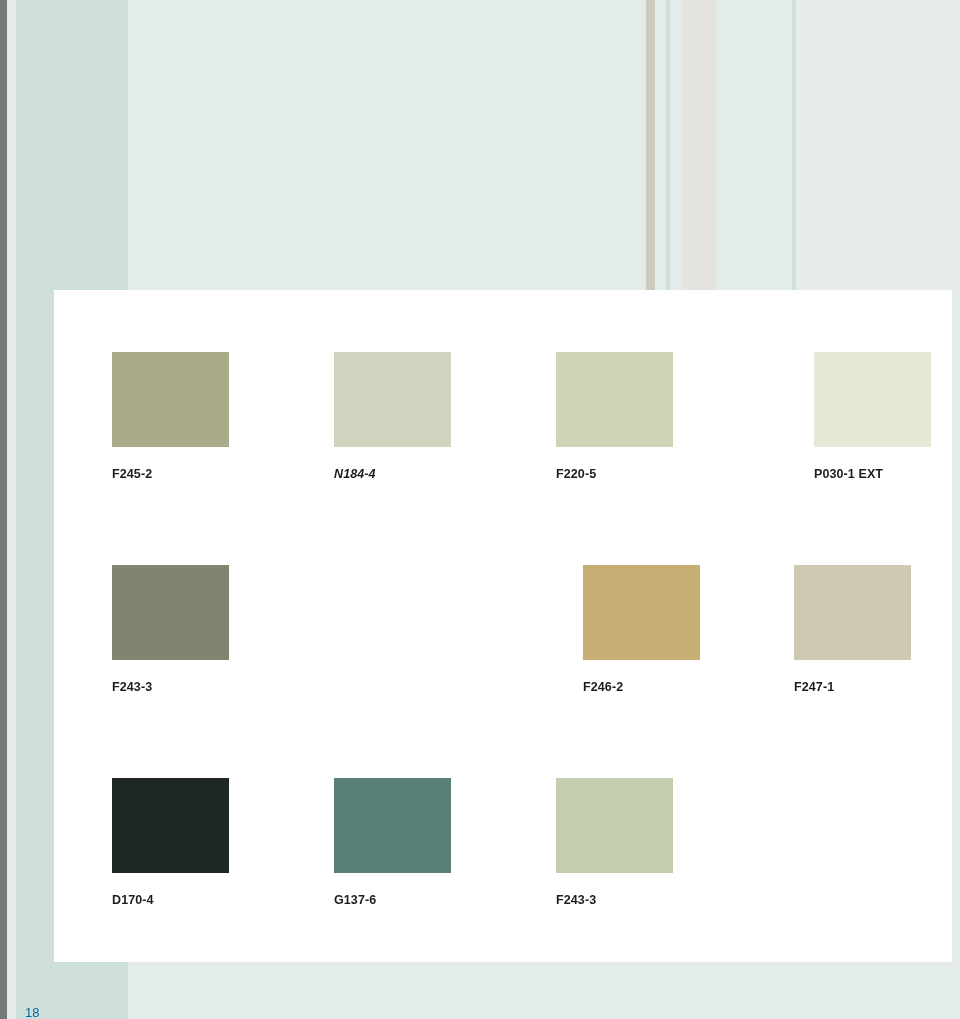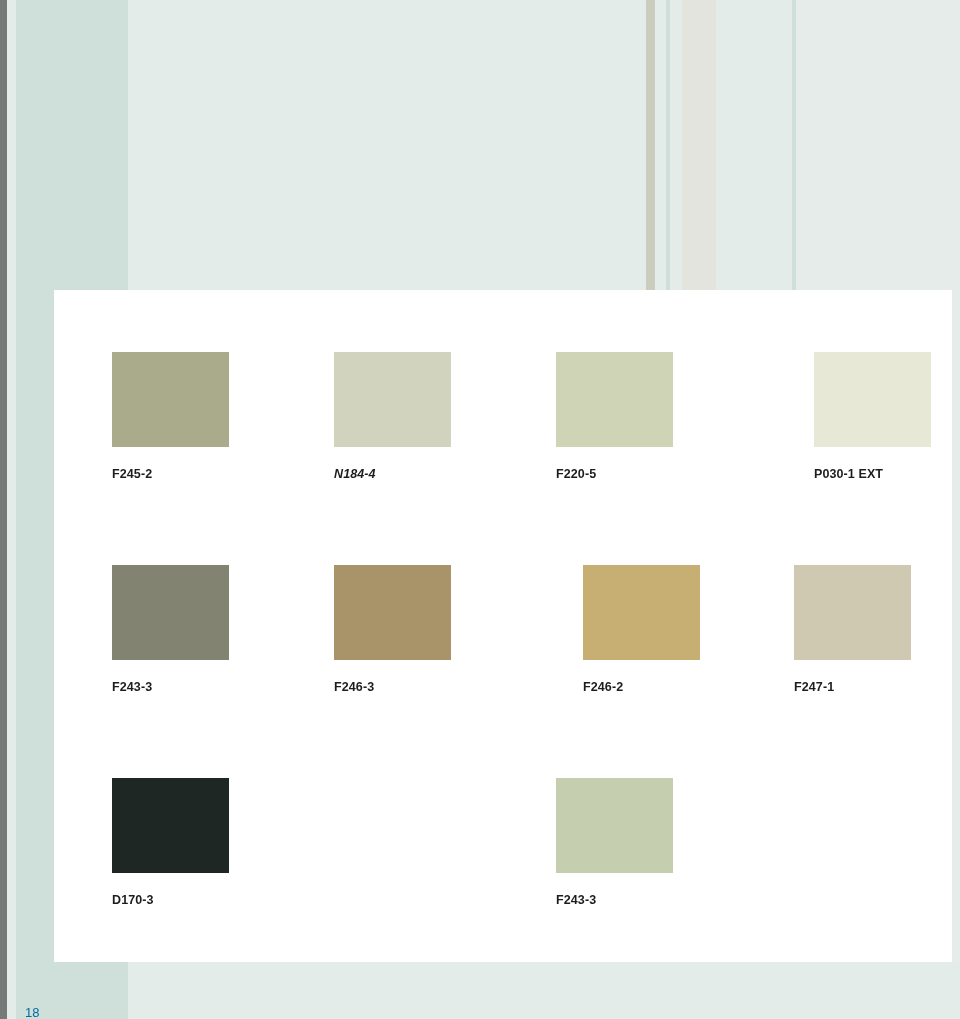--- a/index.html
+++ b/index.html
@@ -156,37 +156,37 @@
         <div class="swatch-cell" style="left: 723px; margin-left: 36px;">
           <div class="swatch-chip" title="#e7e8d5" style="background: rgb(231, 232, 213);"></div>
           <div class="swatch-label">P030-1 EXT</div>
         </div>
       </div>
       <div class="swatch-row" style="top: 275px; text-decoration: underline;">
         <div class="swatch-cell" style="left: 57px;">
           <div class="swatch-chip" title="#828370" style="background: rgb(130, 131, 112);"></div>
           <div class="swatch-label">F243-3</div>
         </div>
-        <div class="swatch-cell" style="left: 279px;">
-          <div class="swatch-chip" title="#a89468" style="background: rgb(168, 148, 104);"></div>
-          <div class="swatch-label">F246-3</div>
-        </div>
         <div class="swatch-cell" style="left: 501px; padding-left: 27px;">
           <div class="swatch-chip" title="#c7af74" style="background: rgb(199, 175, 116);"></div>
           <div class="swatch-label">F246-2</div>
         </div>
         <div class="swatch-cell" style="left: 723px; padding-left: 16px;">
           <div class="swatch-chip" title="#d0c9b2" style="background: rgb(208, 201, 178);"></div>
           <div class="swatch-label">F247-1</div>
         </div>
       </div>
       <div class="swatch-row" style="top: 488px;">
         <div class="swatch-cell" style="left: 57px;">
           <div class="swatch-chip" title="#1e2724" style="background: rgb(30, 39, 36);"></div>
-          <div class="swatch-label">D170-3</div>
+          <div class="swatch-label">D170-4</div>
+        </div>
+        <div class="swatch-cell" style="left: 279px;">
+          <div class="swatch-chip" title="#588077" style="background: rgb(88, 128, 119);"></div>
+          <div class="swatch-label">G137-6</div>
         </div>
         <div class="swatch-cell" style="left: 501px;">
           <div class="swatch-chip" title="#c6ceb0" style="background: rgb(198, 206, 176);"></div>
           <div class="swatch-label">F243-3</div>
         </div>
       </div>
     </div>
 
   <div id="page-number">18</div>
 

